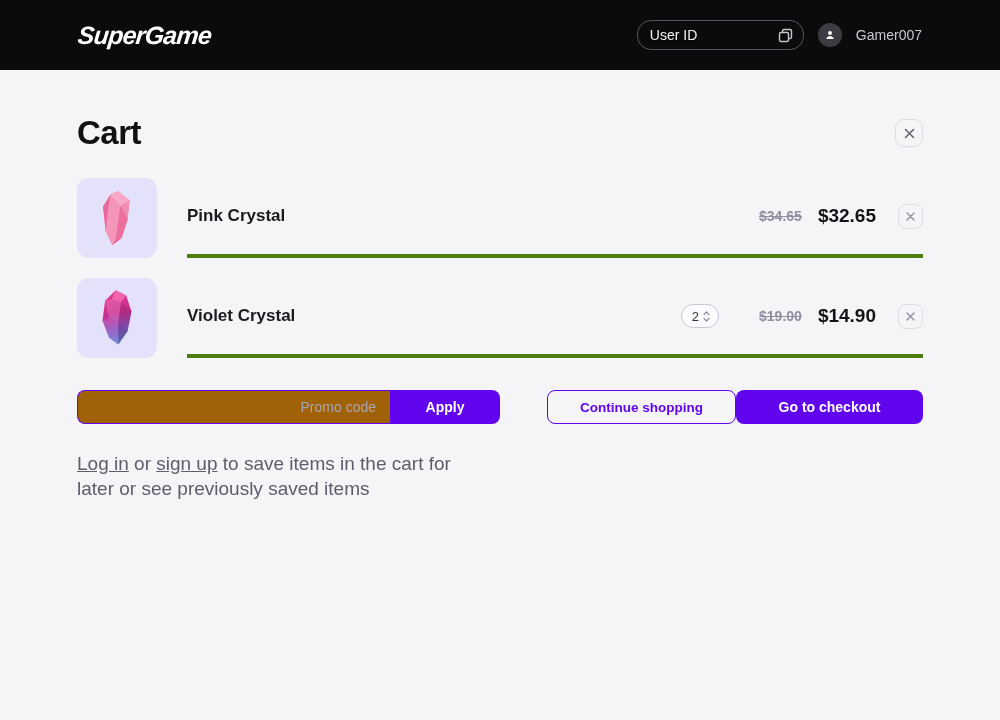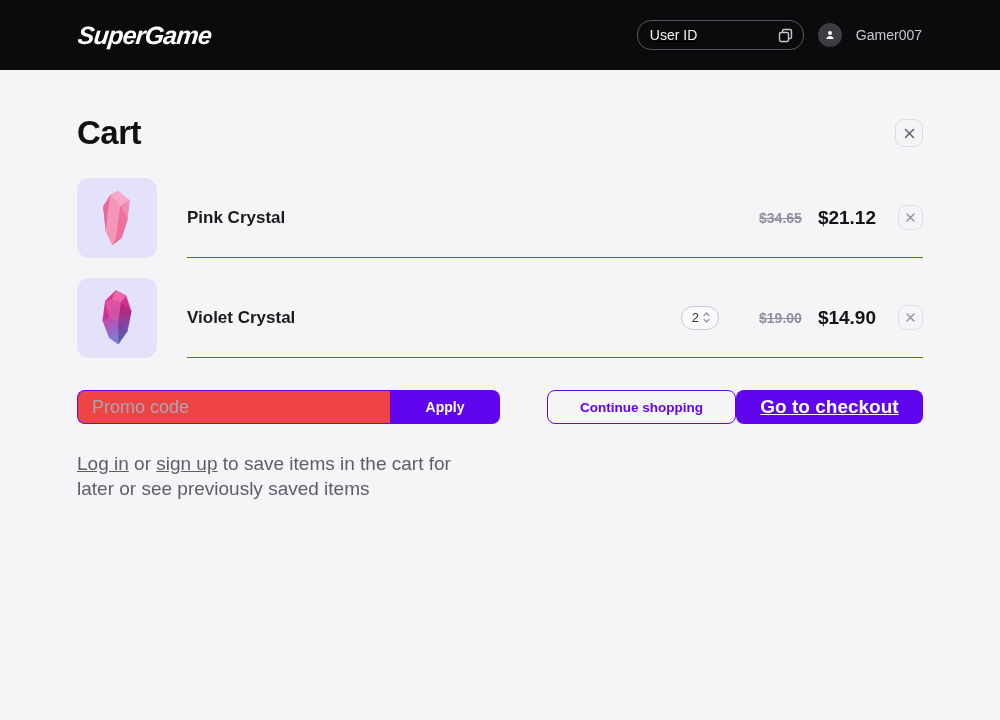--- a/index.html
+++ b/index.html
@@ -53,21 +53,21 @@
   .items { margin-top: 26px; }
   .item-row { display: flex; gap: 30px; margin-bottom: 20px; }
   .thumb {
     width: 80px; height: 80px; border-radius: 12px; background: #e4e2fa;
     flex: none; display: flex; align-items: center; justify-content: center;
   }
   .thumb svg { width: 66px; height: 66px; }
   .item-body {
     flex: 1; height: 80px;
     display: flex; align-items: center; justify-content: space-between;
-    border-bottom: 1px solid #4d7c0f;
+    border-bottom: 4px solid #4d7c0f;
   }
   .item-name { font-size: 17px; font-weight: 700; color: #1b1b1f; }
   .item-right { display: flex; align-items: center; }
   .qty {
     height: 24px; border: 1px solid #c9c8d3; border-radius: 12px; background: #fbfbfd;
     padding: 0 8px 0 10px; display: flex; align-items: center; gap: 4px;
     font-size: 13px; color: #33333a; margin-right: 40px; cursor: pointer;
   }
   .old-price {
     font-size: 14px; color: #8f8fa1; text-decoration: line-through;
@@ -78,41 +78,41 @@
     width: 25px; height: 25px; border: 1px solid #dfdee6; border-radius: 8px;
     background: transparent; color: #8f8fa0; cursor: pointer;
     display: flex; align-items: center; justify-content: center; flex: none;
   }
 
   
   .actions { margin-top: 32px; display: flex; justify-content: space-between; }
   .promo { width: 423px; height: 34px; display: flex; }
   .promo-input {
     flex: 1; min-width: 0; border: 1px solid var(--accent); border-right: none;
-    border-radius: 8px 0 0 8px; padding: 0 14px; font-size: 18px;
-    background: #ef4444; color: #202024; outline: none;
-    font-family: "Liberation Sans", sans-serif;
+    border-radius: 8px 0 0 8px; padding: 0 14px; font-size: 14px;
+    background: #a16207; color: #202024; outline: none;
+    font-family: "Liberation Sans", sans-serif;
+    text-align: right;
   }
   .promo-input::placeholder { color: #a7a7b3; }
   .apply-btn {
     width: 110px; background: var(--accent); color: #ffffff; border: none;
     border-radius: 0 8px 8px 0; font-weight: 700; font-size: 14px; cursor: pointer;
     font-family: "Liberation Sans", sans-serif;
   }
   .right-actions { width: 376px; display: flex; }
   .btn-outline {
     flex: 1; height: 34px; border: 1.5px solid var(--accent); color: var(--accent);
     background: transparent; border-radius: 8px; font-weight: 700; font-size: 13.5px;
     cursor: pointer; font-family: "Liberation Sans", sans-serif;
   }
   .btn-filled {
     flex: 1; height: 34px; background: var(--accent); color: #ffffff; border: none;
-    border-radius: 8px; font-weight: 700; font-size: 19px; cursor: pointer;
-    font-family: "Liberation Sans", sans-serif;
-    text-decoration: underline;
+    border-radius: 8px; font-weight: 700; font-size: 14px; cursor: pointer;
+    font-family: "Liberation Sans", sans-serif;
   }
 
   
   .summary-row { margin-top: 28px; display: flex; justify-content: space-between; }
   .totals { width: 423px; }
   .total-line { display: flex; justify-content: space-between; align-items: baseline; }
   .total-label { font-size: 21px; font-weight: 700; color: #131316; }
   .total-value { font-size: 22px; font-weight: 700; color: #131316; }
   .sub-line {
     display: flex; justify-content: space-between; margin-top: 7px;
@@ -168,21 +168,21 @@
           <polygon points="40,15 55,32 48,84 43,91 33,70 29,33" fill="#f495ba"></polygon>
           <polygon points="55,32 48,84 57,80 66,52" fill="#ec6f9e"></polygon>
           <polygon points="43,91 48,84 57,80" fill="#e2568b"></polygon>
           <polygon points="29,33 40,15 36,40 33,70" fill="#e9679a"></polygon>
         </svg>
       </div>
       <div class="item-body">
         <span class="item-name">Pink Crystal</span>
         <span class="item-right">
           <span class="old-price">$34.65</span>
-          <span class="price">$21.12</span>
+          <span class="price">$32.65</span>
           <button class="remove-btn">
             <svg width="9" height="9" viewBox="0 0 9 9">
               <path d="M1 1 L8 8 M8 1 L1 8" stroke="#8f8fa0" stroke-width="1.4" stroke-linecap="round"></path>
             </svg>
           </button>
         </span>
       </div>
     </div>
 
     <div class="item-row">

